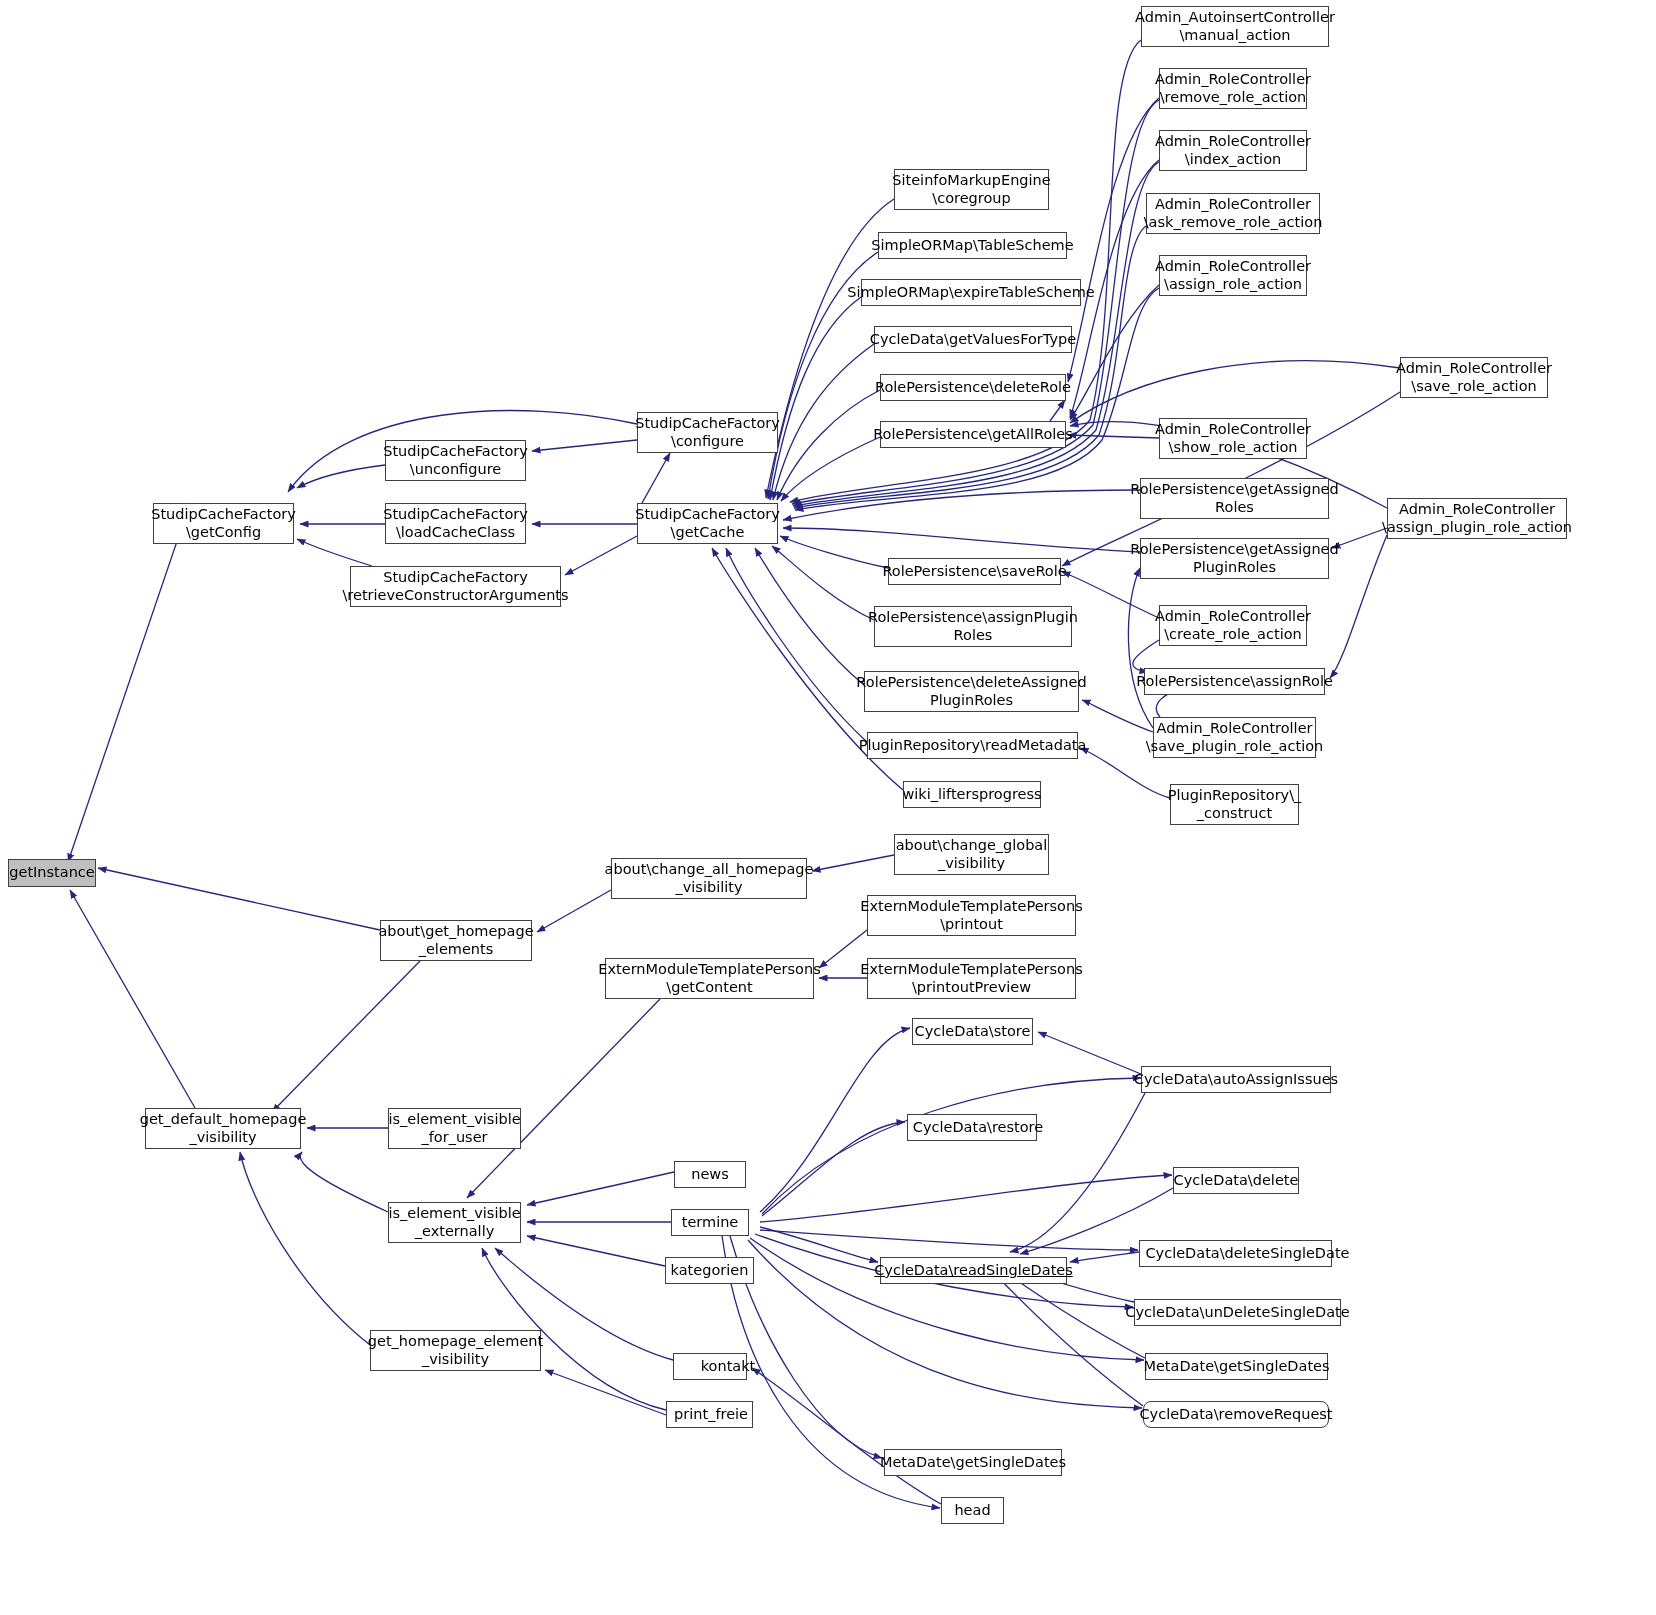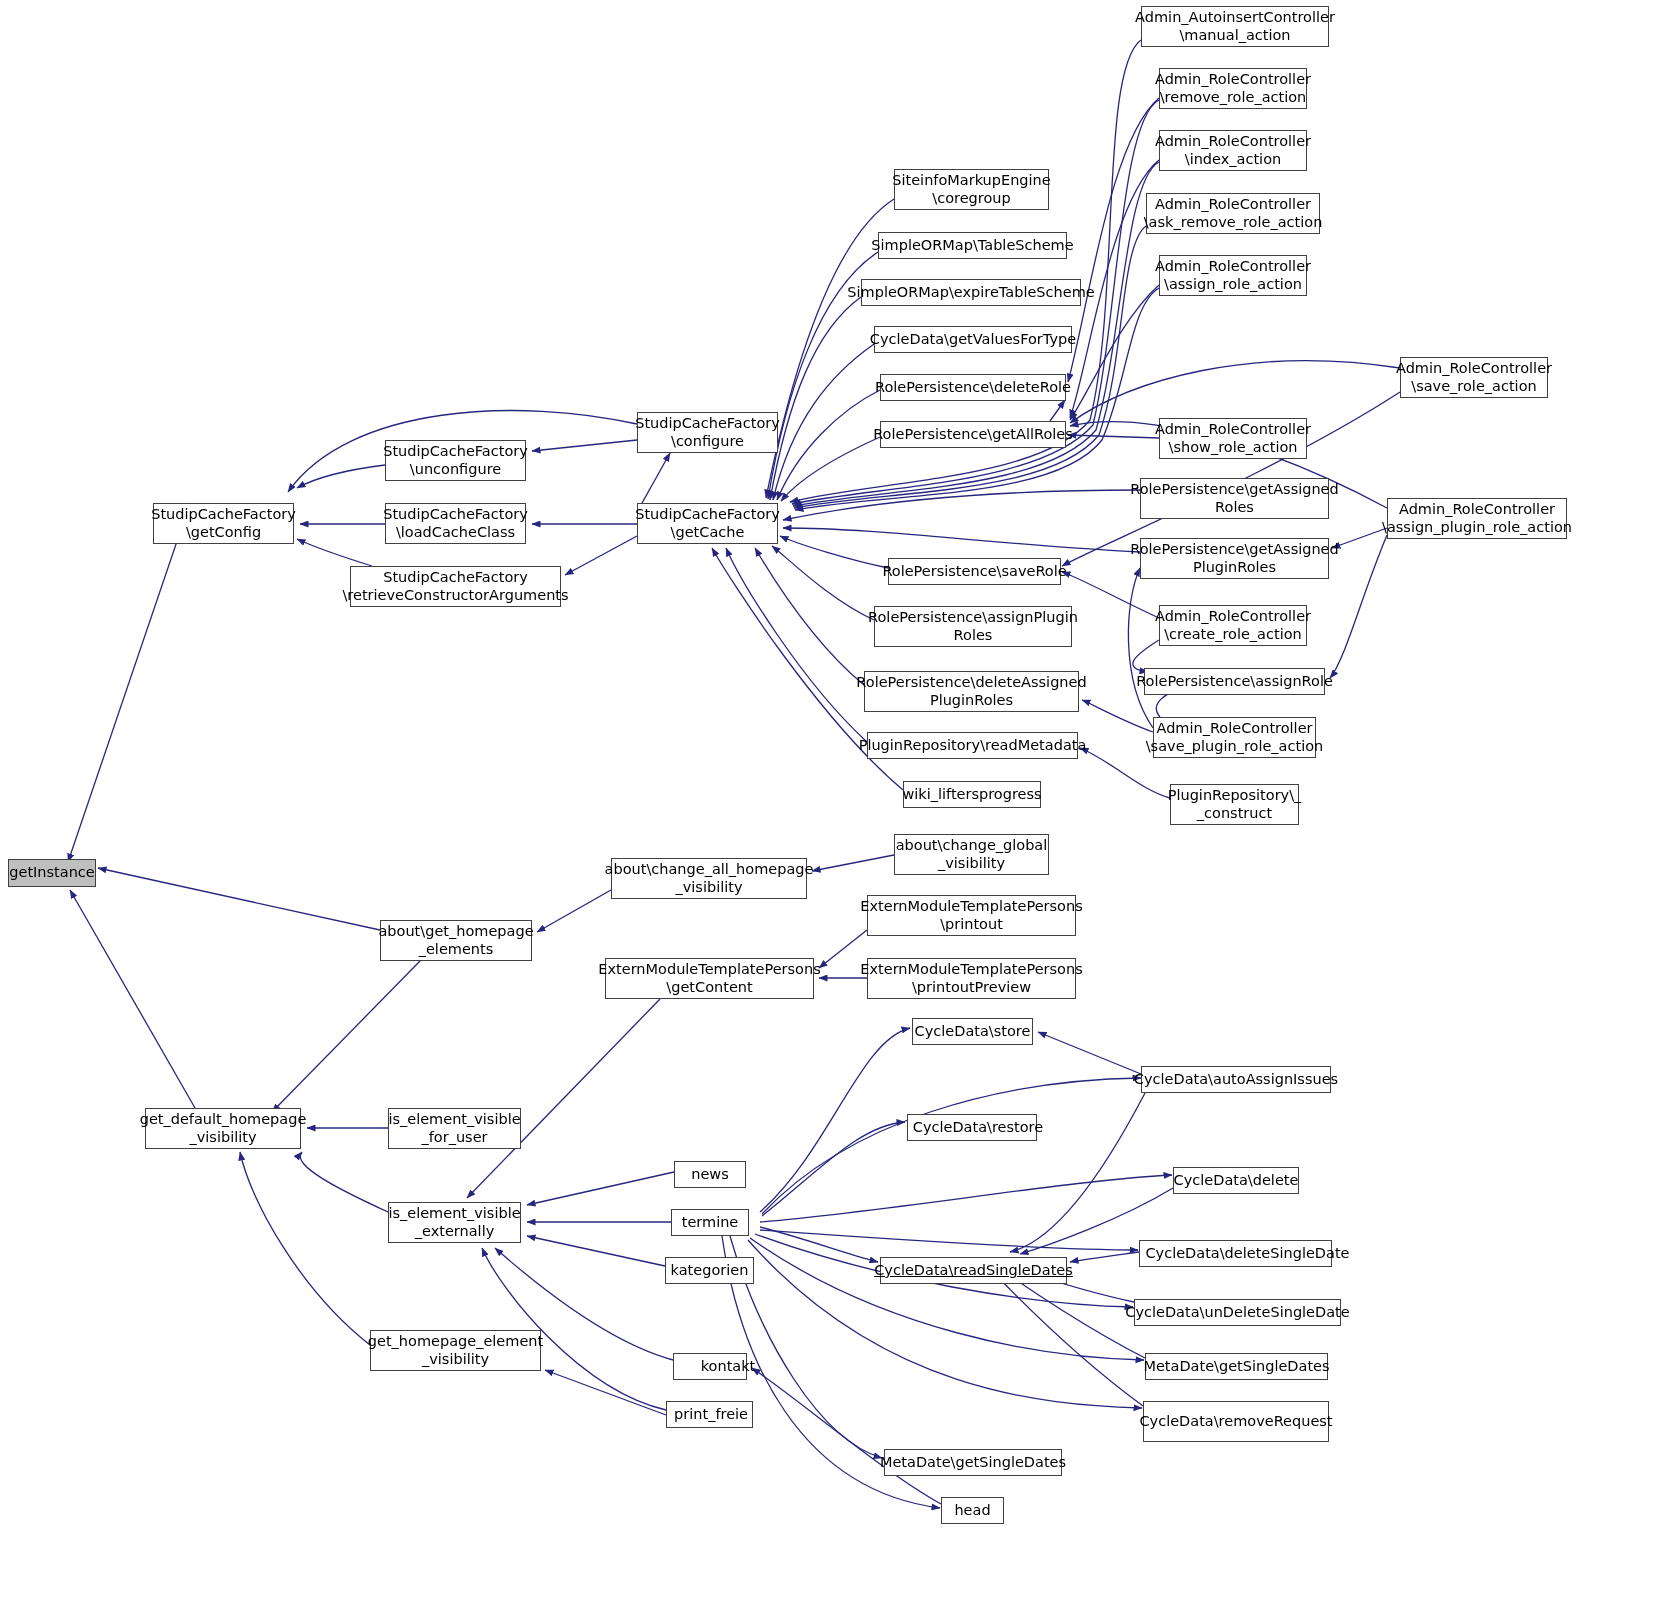--- a/index.html
+++ b/index.html
@@ -185,17 +185,17 @@
       <div class="gnode" style="left: 671px; top: 1209px; width: 78px; height: 27px;"><span>termine</span></div>
       <div class="gnode" style="left: 665px; top: 1257px; width: 89px; height: 27px;"><span>kategorien</span></div>
       <div class="gnode" style="left: 673px; top: 1353px; width: 74px; height: 27px; padding-left: 40px;"><span>kontakt</span></div>
       <div class="gnode" style="left: 666px; top: 1401px; width: 87px; height: 27px; justify-content: flex-end;"><span>print_freie</span></div>
       <div class="gnode" style="left: 370px; top: 1330px; width: 171px; height: 41px;"><span>get_homepage_element
 _visibility</span></div>
       <div class="gnode" style="left: 880px; top: 1257px; width: 187px; height: 27px; text-decoration: underline;"><span>CycleData\readSingleDates</span></div>
       <div class="gnode" style="left: 1139px; top: 1240px; width: 193px; height: 27px; padding-left: 28px;"><span>CycleData\deleteSingleDate</span></div>
       <div class="gnode" style="left: 1134px; top: 1299px; width: 207px; height: 27px;"><span>CycleData\unDeleteSingleDate</span></div>
       <div class="gnode" style="left: 1145px; top: 1353px; width: 183px; height: 27px;"><span>MetaDate\getSingleDates</span></div>
-      <div class="gnode" style="left: 1143px; top: 1401px; width: 186px; height: 41px;"><span>CycleData\removeRequest</span></div>
+      <div class="gnode" style="left: 1143px; top: 1401px; width: 186px; height: 27px; border-radius: 8px;"><span>CycleData\removeRequest</span></div>
       <div class="gnode" style="left: 884px; top: 1449px; width: 178px; height: 27px;"><span>MetaDate\getSingleDates</span></div>
       <div class="gnode" style="left: 941px; top: 1497px; width: 63px; height: 27px;"><span>head</span></div>
     </div>
 </div>
 
 </body></html>

